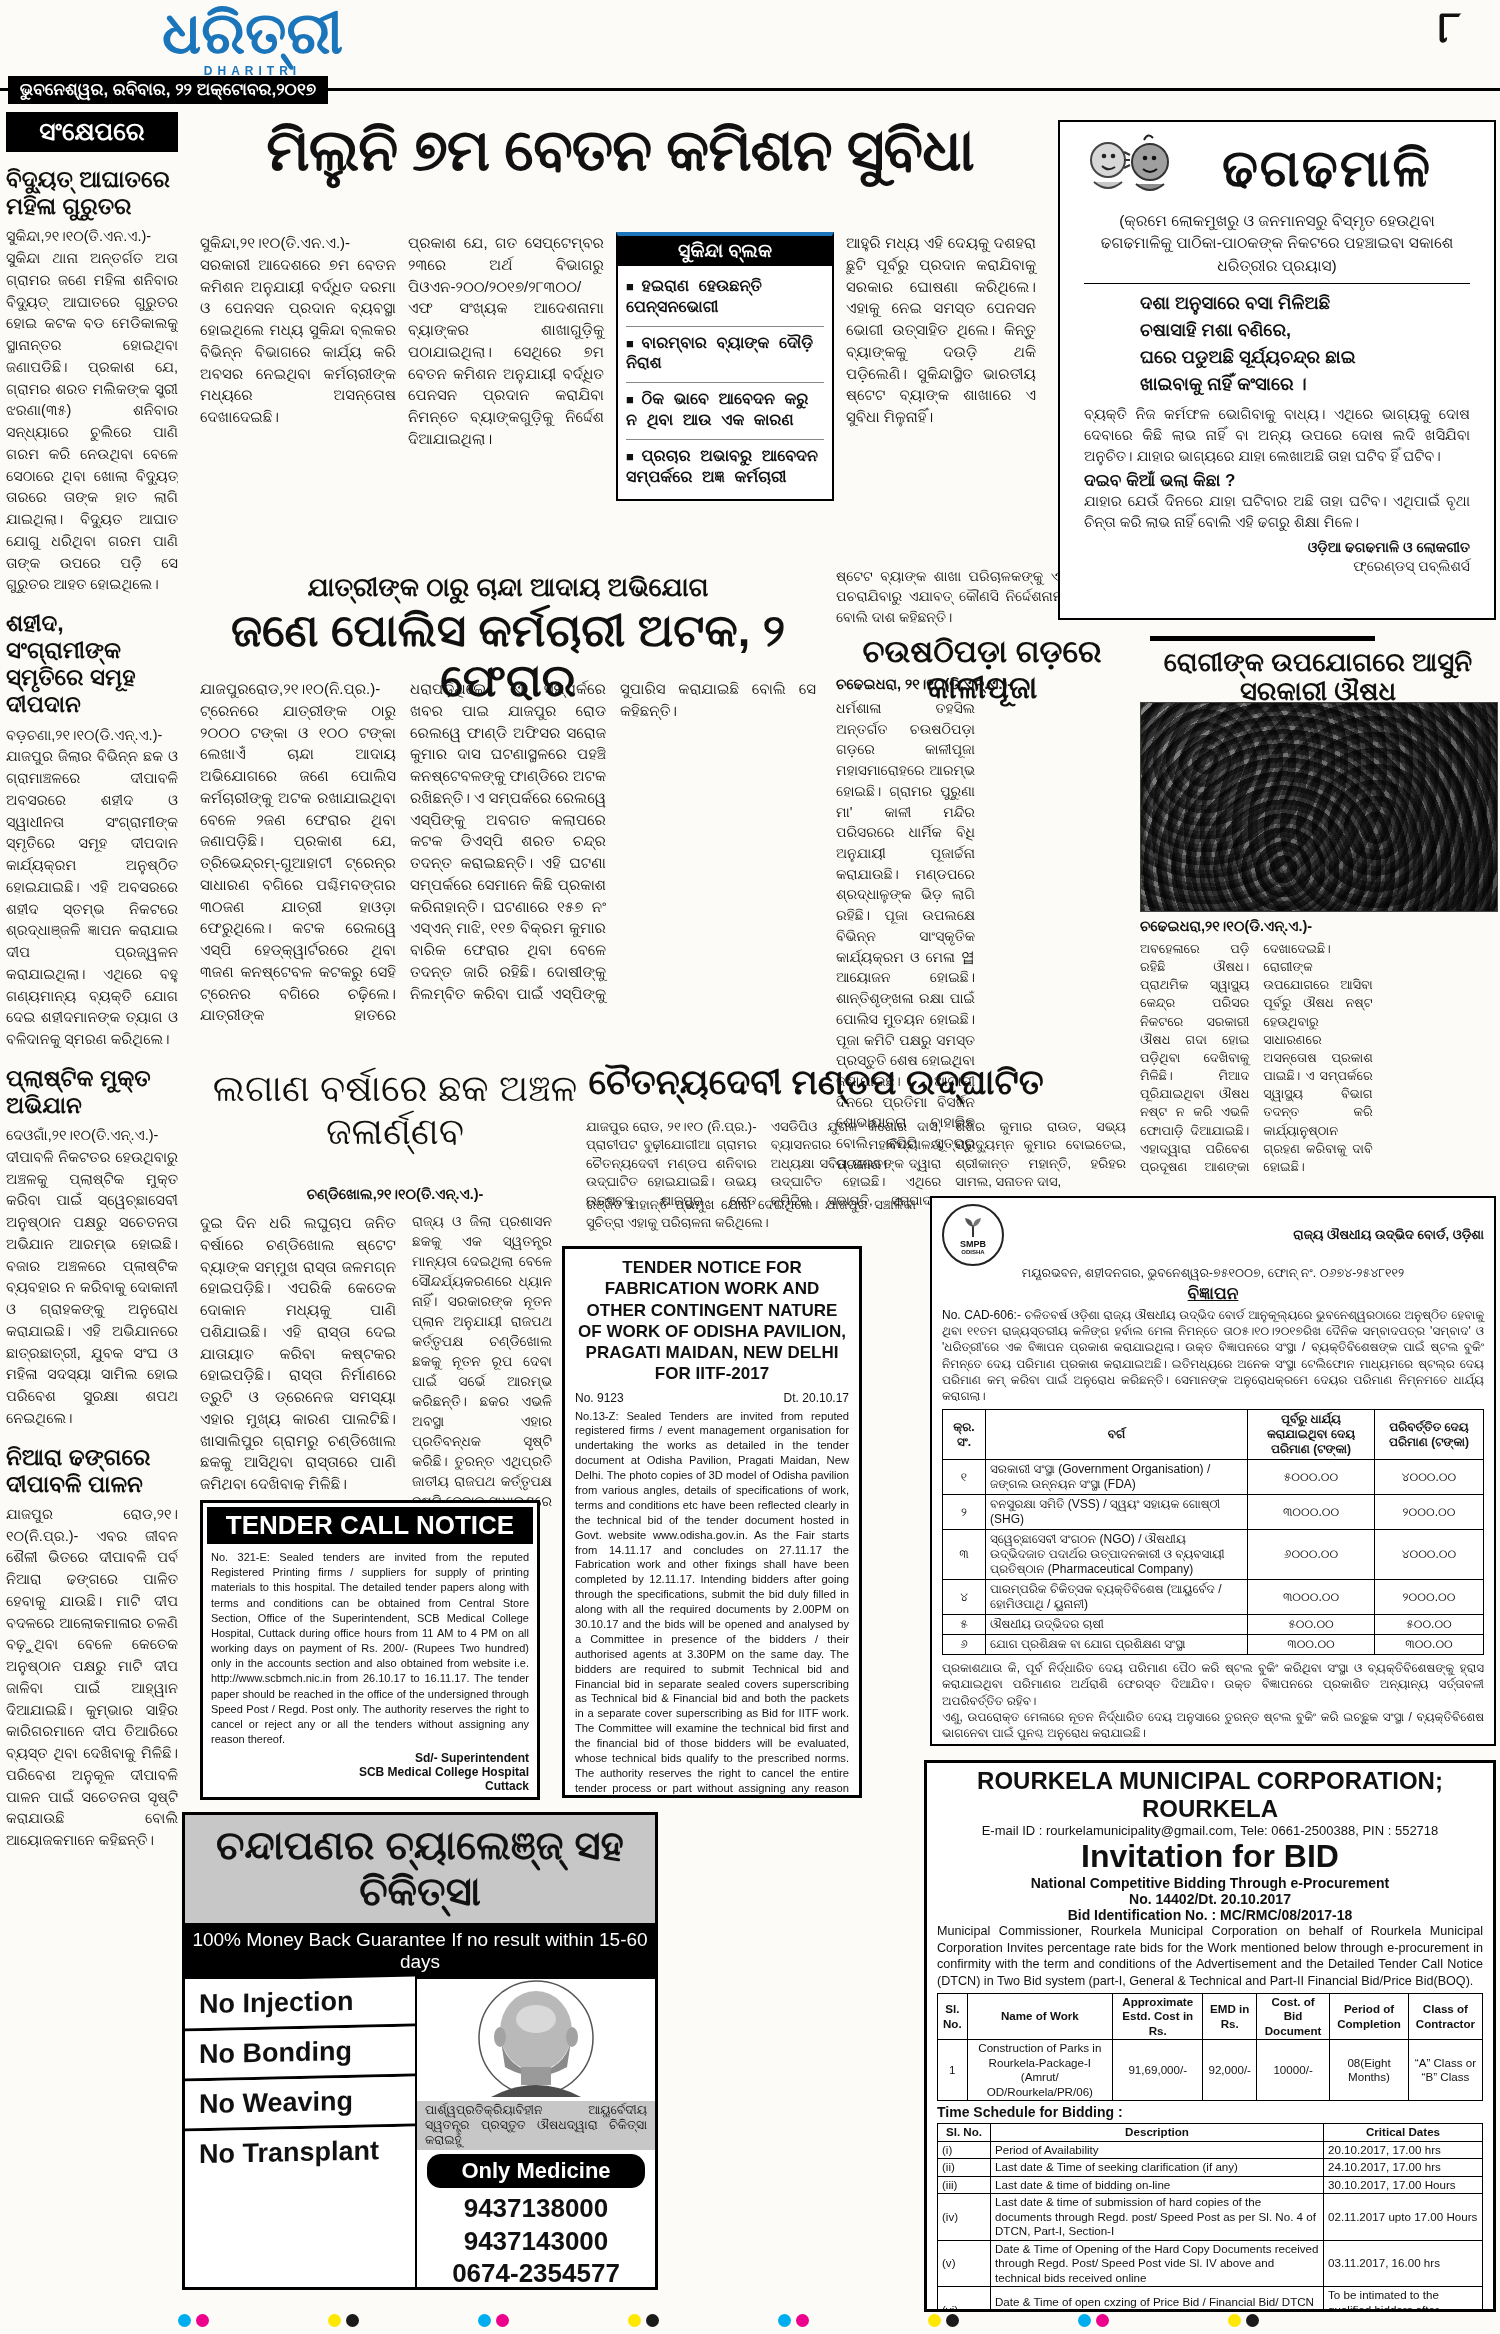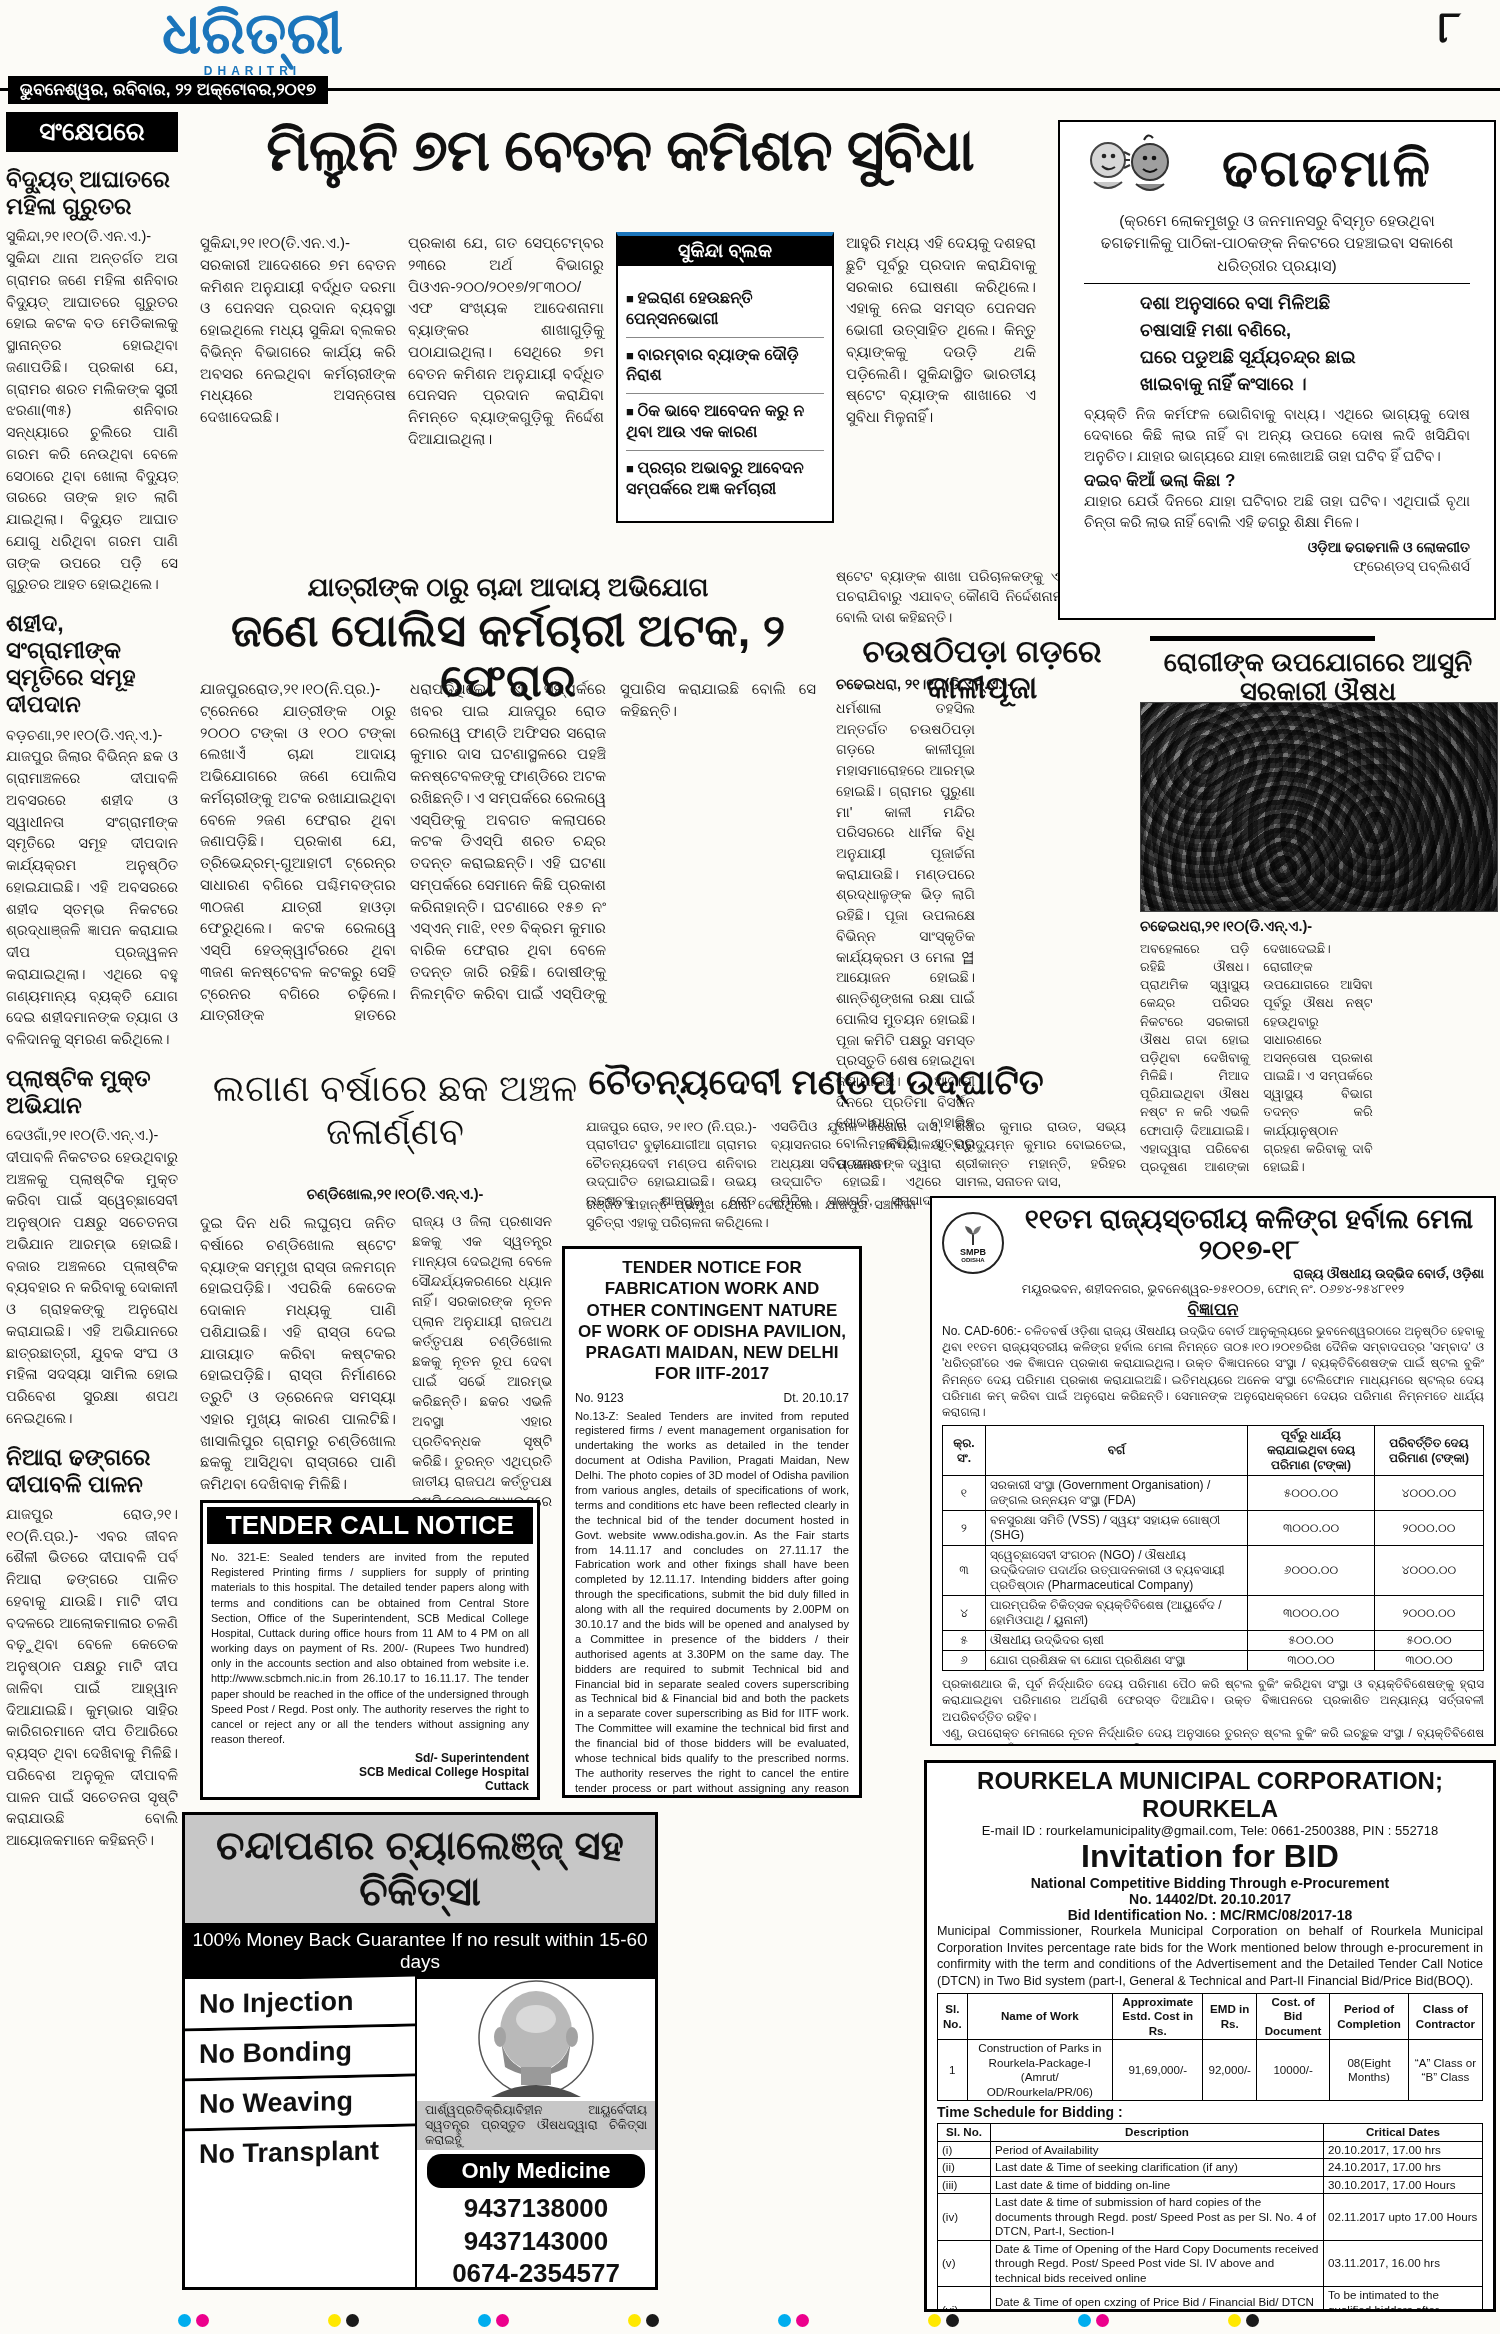--- a/index.html
+++ b/index.html
@@ -33,21 +33,21 @@
   .kicker{font-size:26px;font-weight:bold;}
   .dateline{font-size:14.5px;font-weight:bold;}
   .body-txt{font-size:15px;line-height:1.45;}
   .cols3{column-count:3;column-gap:14px;column-fill:auto;height:100%;}
   .cols2{column-count:2;column-gap:14px;column-fill:auto;height:100%;}
   .colflex{display:flex;gap:12px;}
 
   
   .infobox{border:2px solid #000;border-top:4px solid #1b75bb;background:#fff;}
   .infobox-h{background:#000;color:#fff;text-align:center;font-size:19px;font-weight:bold;padding:4px 2px;}
-  .infobox ul{list-style:none;margin:15px 8px;padding:0;}
+  .infobox ul{list-style:none;margin:4px 8px;padding:0;font-family:Liberation Mono, monospace;}
   .infobox li{font-size:16px;font-weight:bold;line-height:1.3;padding:7px 0;border-bottom:1px solid #888;}
   .infobox li:last-child{border-bottom:none;}
   .infobox li:before{content:"■ ";font-size:13px;}
 
   
   .cartoon{border:2px solid #000;background:#fff;}
   .cartoon-title{font-size:52px;font-weight:bold;letter-spacing:2px;}
   .cartoon-cap{font-size:15.5px;line-height:1.45;}
   .cartoon-verse{font-size:18px;font-weight:bold;line-height:1.5;}
   .cartoon-prose{font-size:14.5px;line-height:1.42;}
@@ -256,21 +256,20 @@
       <div class="smpb-logo">
         <svg width="26" height="24" viewBox="0 0 26 24">
           <path d="M13 22 V10" stroke="#333" stroke-width="2"></path>
           <path d="M13 12 q-7 -2 -8 -9 q8 1 8 9z" fill="#555"></path>
           <path d="M13 12 q7 -2 8 -9 q-8 1 -8 9z" fill="#777"></path>
         </svg>
         <span>SMPB</span>
         <span style="font-size:6px;">ODISHA</span>
       </div>
       <div style="flex:1;">
-        <div class="herbal-title ctr">୧୧ତମ ରାଜ୍ୟସ୍ତରୀୟ କଳିଙ୍ଗ ହର୍ବାଲ ମେଳା ୨୦୧୭-୧୮</div>
         <div class="herbal-org rt">ରାଜ୍ୟ ଔଷଧୀୟ ଉଦ୍ଭିଦ ବୋର୍ଡ, ଓଡ଼ିଶା</div>
       </div>
     </div>
     <div class="herbal-addr">ମୟୂରଭବନ, ଶହୀଦନଗର, ଭୁବନେଶ୍ୱର-୭୫୧୦୦୭, ଫୋନ୍ ନଂ. ୦୬୭୪-୨୫୪୮୧୧୨</div>
     <div class="herbal-adlabel">ବିଜ୍ଞାପନ</div>
     <div class="herbal-intro j">No. CAD-606:- ଚଳିତବର୍ଷ ଓଡ଼ିଶା ରାଜ୍ୟ ଔଷଧୀୟ ଉଦ୍ଭିଦ ବୋର୍ଡ ଆନୁକୂଲ୍ୟରେ ଭୁବନେଶ୍ୱରଠାରେ ଅନୁଷ୍ଠିତ ହେବାକୁ ଥିବା ୧୧ତମ ରାଜ୍ୟସ୍ତରୀୟ କଳିଙ୍ଗ ହର୍ବାଲ ମେଳା ନିମନ୍ତେ ତା୦୫।୧୦।୨୦୧୭ରିଖ ଦୈନିକ ସମ୍ବାଦପତ୍ର 'ସମ୍ବାଦ' ଓ 'ଧରିତ୍ରୀ'ରେ ଏକ ବିଜ୍ଞାପନ ପ୍ରକାଶ କରାଯାଇଥିଲା। ଉକ୍ତ ବିଜ୍ଞାପନରେ ସଂସ୍ଥା / ବ୍ୟକ୍ତିବିଶେଷଙ୍କ ପାଇଁ ଷ୍ଟଲ ବୁକିଂ ନିମନ୍ତେ ଦେୟ ପରିମାଣ ପ୍ରକାଶ କରାଯାଇଅଛି। ଇତିମଧ୍ୟରେ ଅନେକ ସଂସ୍ଥା ଟେଲିଫୋନ ମାଧ୍ୟମରେ ଷ୍ଟଲ୍‌ର ଦେୟ ପରିମାଣ କମ୍ କରିବା ପାଇଁ ଅନୁରୋଧ କରିଛନ୍ତି। ସେମାନଙ୍କ ଅନୁରୋଧକ୍ରମେ ଦେୟର ପରିମାଣ ନିମ୍ନମତେ ଧାର୍ଯ୍ୟ କରାଗଲା।</div>
     <table class="grid">
       <tbody>
           <tr>
         <th style="width:34px;">କ୍ର. ସଂ.</th>

